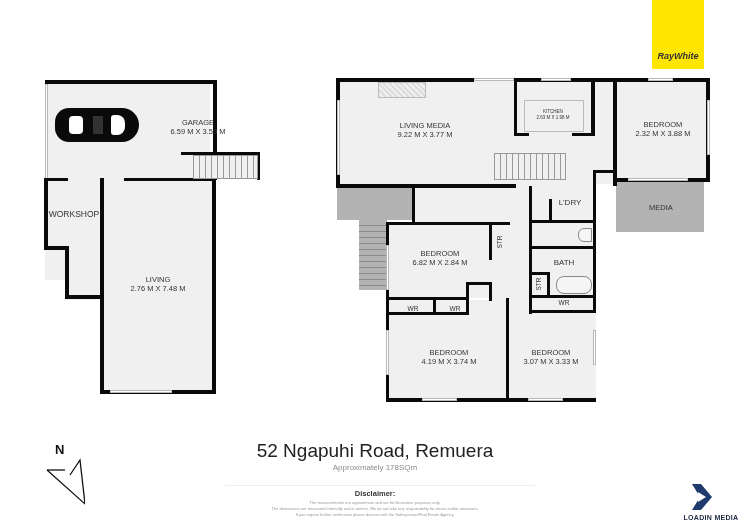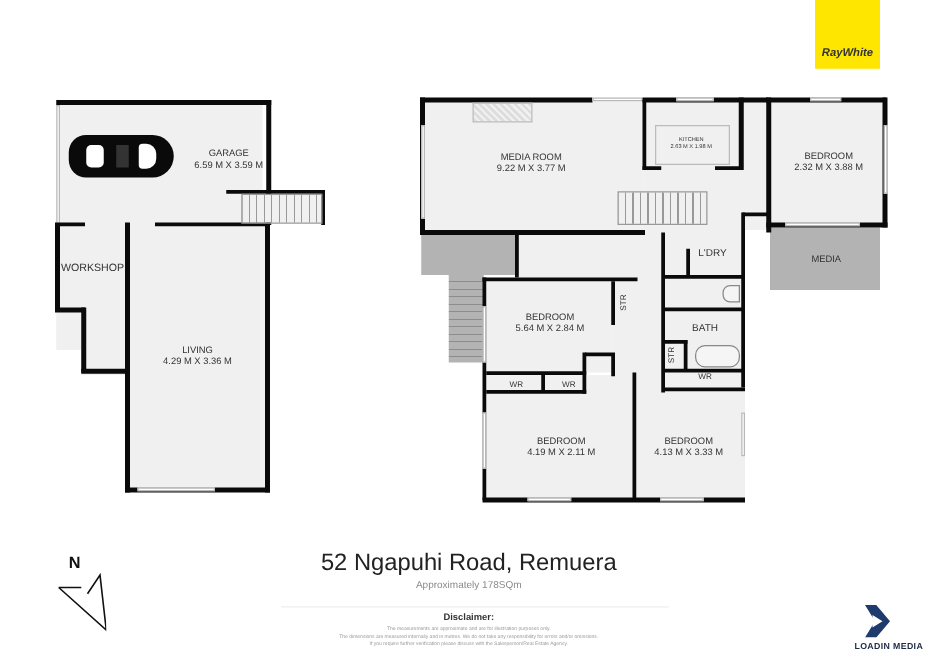--- a/index.html
+++ b/index.html
@@ -8,21 +8,21 @@
   .room { position: absolute; background: #f0f0f0; }
   .wall { position: absolute; background: #0a0a0a; }
   .win { position: absolute; background: #ffffff; border: 1px solid #b8b8b8; box-sizing: border-box; }
   .grey { position: absolute; background: #b3b3b3; }
   .lbl { position: absolute; text-align: center; color: #333; font-size: 7.5px; line-height: 9px; white-space: nowrap; transform: translate(-50%, -50%); }
   .lbl.small { font-size: 4.5px; line-height: 5.5px; }
   .lbl.tiny { font-size: 6.5px; }
   .vert { writing-mode: vertical-rl; transform: translate(-50%,-50%) rotate(180deg); }
   .stairs { position: absolute; background: repeating-linear-gradient(90deg, #f0f0f0 0, #f0f0f0 5px, #999 5px, #999 6px); border: 1px solid #999; box-sizing: border-box; }
   .stairs-v { position: absolute; background: repeating-linear-gradient(180deg, #b3b3b3 0, #b3b3b3 5px, #8c8c8c 5px, #8c8c8c 6px); }
-  .logo { position: absolute; left: 652px; top: 0; width: 52px; height: 55px; background: #ffe600; }
+  .logo { position: absolute; left: 652px; top: 0; width: 52px; height: 69px; background: #ffe600; }
   .logo-text { position: absolute; bottom: 8px; width: 100%; text-align: center; font-weight: bold; font-style: italic; font-size: 9px; color: #333; }
   .title { position: absolute; left: 0; width: 750px; top: 440px; text-align: center; font-size: 19px; color: #222; }
   .subtitle { position: absolute; left: 0; width: 750px; top: 463px; text-align: center; font-size: 8px; color: #8a8a8a; }
   .disc-h { position: absolute; left: 0; width: 750px; top: 489px; text-align: center; font-size: 7.5px; font-weight: bold; color: #333; }
   .disc-l { position: absolute; left: 0; width: 750px; text-align: center; font-size: 4px; color: #999; }
   .loadin-text { position: absolute; left: 672px; top: 514px; width: 78px; text-align: center; font-size: 7px; font-weight: bold; color: #1f2a44; letter-spacing: 0.3px; }
 </style>
 </head>
 <body>
 
@@ -52,28 +52,28 @@
   <div class="wall" style="left:181px;top:152px;width:79px;height:3px;"></div>
   <div class="wall" style="left:257px;top:152px;width:3px;height:28px;"></div>
   <div class="stairs" style="left:193px;top:155px;width:65px;height:24px;"></div>
 
   <div class="abs" style="left:55px;top:108px;width:84px;height:34px;background:#0a0a0a;border-radius:18px 22px 22px 18px;">
     <div class="abs" style="left:14px;top:8px;width:14px;height:18px;background:#fff;border-radius:4px;"></div>
     <div class="abs" style="left:38px;top:8px;width:10px;height:18px;background:#333;"></div>
     <div class="abs" style="left:56px;top:7px;width:14px;height:20px;background:#fff;border-radius:3px 8px 8px 3px;"></div>
   </div>
 
-  <div class="lbl" style="left:183px;top:127px;">
+  <div class="lbl" style="left:198px;top:127px;">
     <div>GARAGE</div>
       <div>6.59 M X 3.59 M</div>
   </div>
   <div class="lbl" style="left:74px;top:214px;font-size:8.5px;">WORKSHOP</div>
   <div class="lbl" style="left:158px;top:284px;">
     <div>LIVING</div>
-      <div>4.29 M X 3.36 M</div>
+      <div>2.76 M X 7.48 M</div>
   </div>
 </div>
 
 <div>
 
   <div class="room" style="left:339px;top:80px;width:176px;height:104px;"></div>
   <div class="room" style="left:515px;top:80px;width:100px;height:104px;"></div>
   <div class="room" style="left:616px;top:80px;width:92px;height:100px;"></div>
   <div class="room" style="left:415px;top:184px;width:115px;height:40px;"></div>
   <div class="room" style="left:490px;top:184px;width:40px;height:130px;"></div>
@@ -133,45 +133,45 @@
   <div class="wall" style="left:532px;top:272px;width:18px;height:3px;"></div>
   <div class="wall" style="left:547px;top:272px;width:3px;height:25px;"></div>
   <div class="wall" style="left:532px;top:295px;width:62px;height:3px;"></div>
   <div class="wall" style="left:532px;top:310px;width:64px;height:3px;"></div>
   <div class="abs" style="left:556px;top:276px;width:34px;height:16px;border:1px solid #888;border-radius:8px;background:#f5f5f5;"></div>
   <div class="abs" style="left:578px;top:228px;width:12px;height:12px;border:1px solid #888;border-radius:6px 0 0 6px;background:#f5f5f5;"></div>
   <div class="abs" style="left:524px;top:100px;width:60px;height:32px;border:1px solid #bbb;box-sizing:border-box;"></div>
   <div class="abs" style="left:378px;top:82px;width:48px;height:16px;background:repeating-linear-gradient(45deg,#ddd 0,#ddd 2px,#f0f0f0 2px,#f0f0f0 4px);border:1px solid #bbb;box-sizing:border-box;"></div>
 
   <div class="lbl" style="left:425px;top:130px;">
-    <div>MEDIA ROOM</div>
+    <div>LIVING MEDIA</div>
       <div>9.22 M X 3.77 M</div>
   </div>
   <div class="lbl small" style="left:553px;top:114px;">
     <div>KITCHEN</div>
       <div>2.63 M X 1.98 M</div>
   </div>
   <div class="lbl" style="left:663px;top:129px;">
     <div>BEDROOM</div>
       <div>2.32 M X 3.88 M</div>
   </div>
   <div class="lbl" style="left:661px;top:207px;">MEDIA</div>
   <div class="lbl" style="left:570px;top:202px;font-size:8px;">L'DRY</div>
   <div class="lbl" style="left:564px;top:262px;font-size:8px;">BATH</div>
   <div class="lbl" style="left:440px;top:258px;">
     <div>BEDROOM</div>
-      <div>5.64 M X 2.84 M</div>
+      <div>6.82 M X 2.84 M</div>
   </div>
   <div class="lbl" style="left:449px;top:357px;">
     <div>BEDROOM</div>
-      <div>4.19 M X 2.11 M</div>
+      <div>4.19 M X 3.74 M</div>
   </div>
   <div class="lbl" style="left:551px;top:357px;">
     <div>BEDROOM</div>
-      <div>4.13 M X 3.33 M</div>
+      <div>3.07 M X 3.33 M</div>
   </div>
   <div class="lbl tiny vert" style="left:499px;top:242px;">STR</div>
   <div class="lbl tiny vert" style="left:538px;top:284px;">STR</div>
   <div class="lbl tiny" style="left:413px;top:308px;">WR</div>
   <div class="lbl tiny" style="left:455px;top:308px;">WR</div>
   <div class="lbl tiny" style="left:564px;top:302px;">WR</div>
 </div>
 
 <div>
   <div class="abs" style="left:55px;top:442px;font-size:13px;font-weight:bold;color:#111;">N</div>

